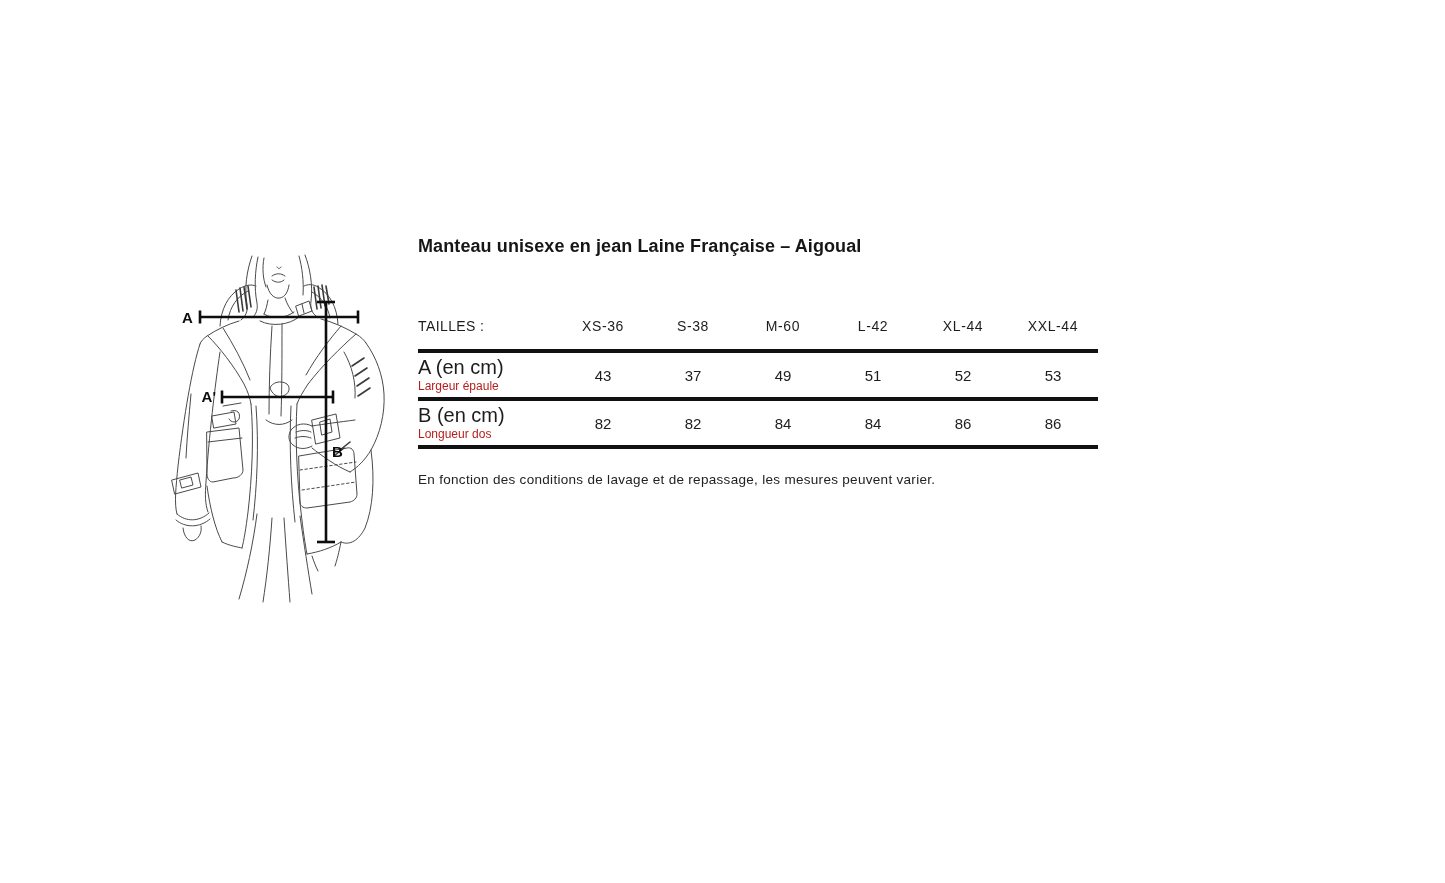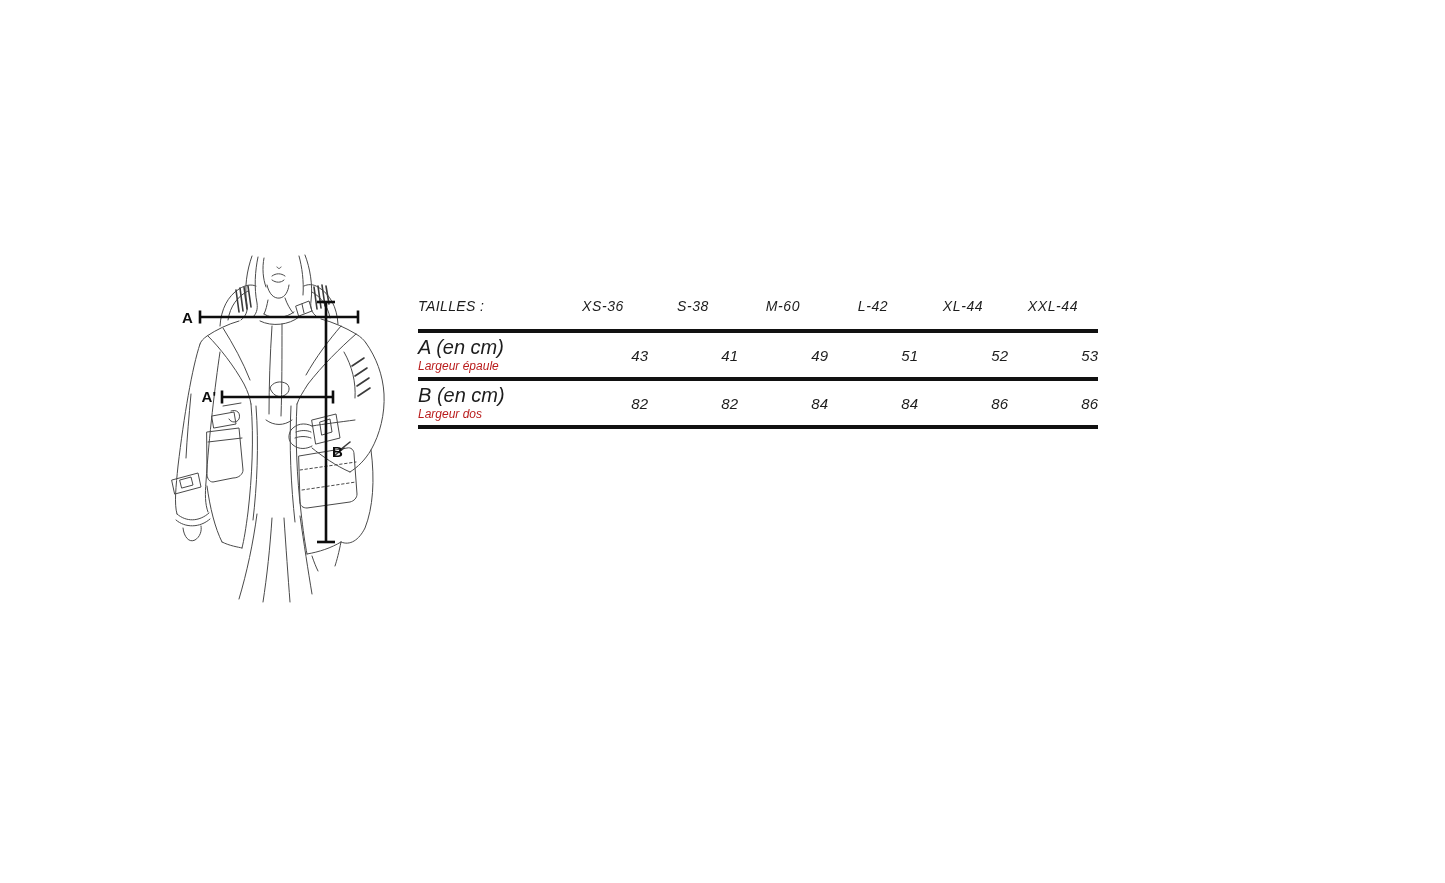--- a/index.html
+++ b/index.html
@@ -65,21 +65,21 @@
     white-space: nowrap;
   }
   table.size-table {
     border-collapse: collapse;
     table-layout: fixed;
     width: 680px;
     margin-top: 47px;
   }
   table.size-table col.label-col { width: 140px; }
   table.size-table col.size-col { width: 90px; }
-  table.size-table tr { height: 48px; font-style: italic; }
+  table.size-table tr { height: 48px; }
   table.size-table thead tr,
   table.size-table tbody tr {
     border-bottom: 4px solid #111111;
   }
   table.size-table th,
   table.size-table td {
     padding: 0;
     font-weight: 400;
     vertical-align: middle;
   }
@@ -101,21 +101,21 @@
     line-height: 18px;
     color: #1d1d1d;
   }
   .row-sublabel {
     font-size: 12px;
     line-height: 14px;
     margin-top: 3px;
     color: #b91c1c;
   }
   .value-cell {
-    text-align: right;
+    text-align: center;
     font-size: 15px;
     color: #1d1d1d;
   }
   .note {
     margin: 0;
     margin-top: 22px;
     font-size: 13.5px;
     line-height: 17px;
     letter-spacing: 0.3px;
     color: #222222;
@@ -243,20 +243,21 @@
         <path d="M157,48 L175,48"></path>
         <path d="M157,288 L175,288"></path>
       </g>
       <text class="measure-label" x="22" y="69">A</text>
       <text class="measure-label" x="56" y="148" text-anchor="end">A'</text>
       <text class="measure-label" x="172" y="203">B</text>
     </svg>
   </div>
 
   <div class="content">
+    <h1 class="title">Manteau unisexe en jean Laine Française – Aigoual</h1>
 
     <table class="size-table">
       <colgroup>
         <col class="label-col">
         <col class="size-col">
           <col class="size-col">
           <col class="size-col">
         <col class="size-col">
           <col class="size-col">
           <col class="size-col">
@@ -272,36 +273,37 @@
           <th class="size-header">XXL-44</th>
         </tr>
       </thead>
       <tbody>
         <tr>
           <td class="row-label-cell">
             <div class="row-label">A (en cm)</div>
             <div class="row-sublabel">Largeur épaule</div>
           </td>
           <td class="value-cell">43</td>
-          <td class="value-cell">41</td>
+          <td class="value-cell">37</td>
           <td class="value-cell">49</td>
           <td class="value-cell">51</td>
           <td class="value-cell">52</td>
           <td class="value-cell">53</td>
         </tr>
         <tr>
           <td class="row-label-cell">
             <div class="row-label">B (en cm)</div>
-            <div class="row-sublabel">Largeur dos</div>
+            <div class="row-sublabel">Longueur dos</div>
           </td>
           <td class="value-cell">82</td>
           <td class="value-cell">82</td>
           <td class="value-cell">84</td>
           <td class="value-cell">84</td>
           <td class="value-cell">86</td>
           <td class="value-cell">86</td>
         </tr>
       </tbody>
     </table>
 
+    <p class="note">En fonction des conditions de lavage et de repassage, les mesures peuvent varier.</p>
   </div>
 
 </div>
 
 </body></html>

